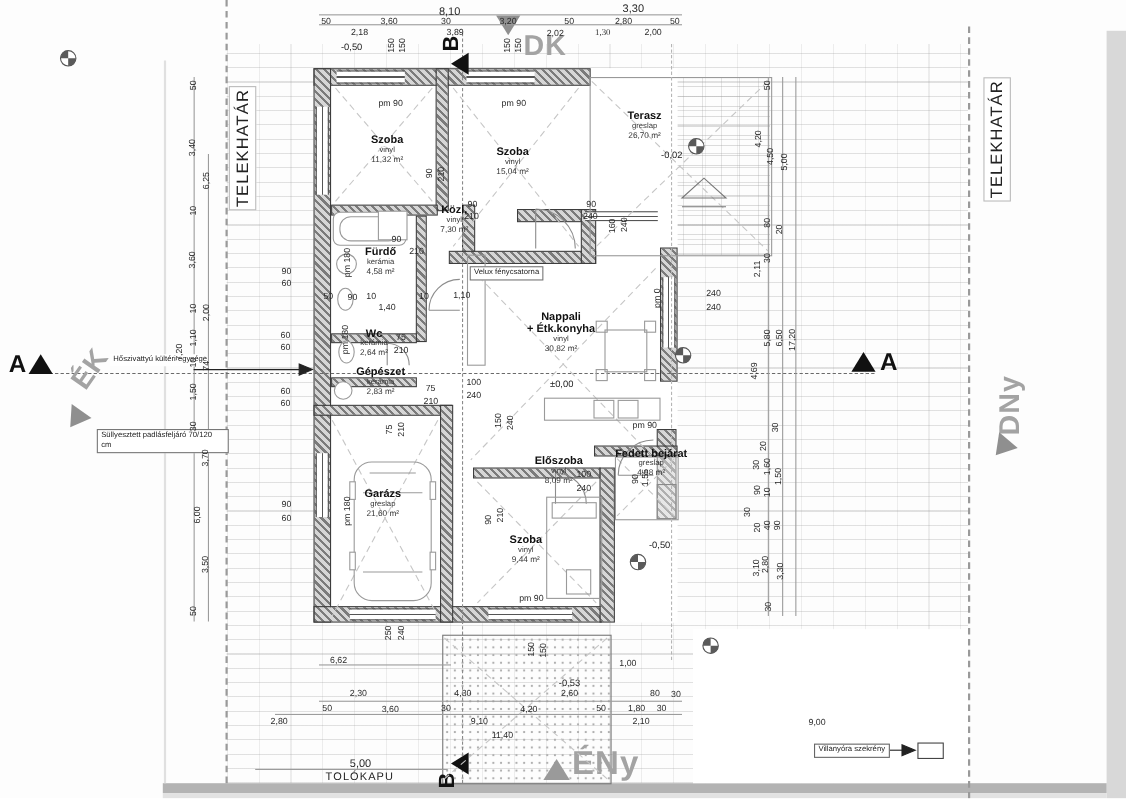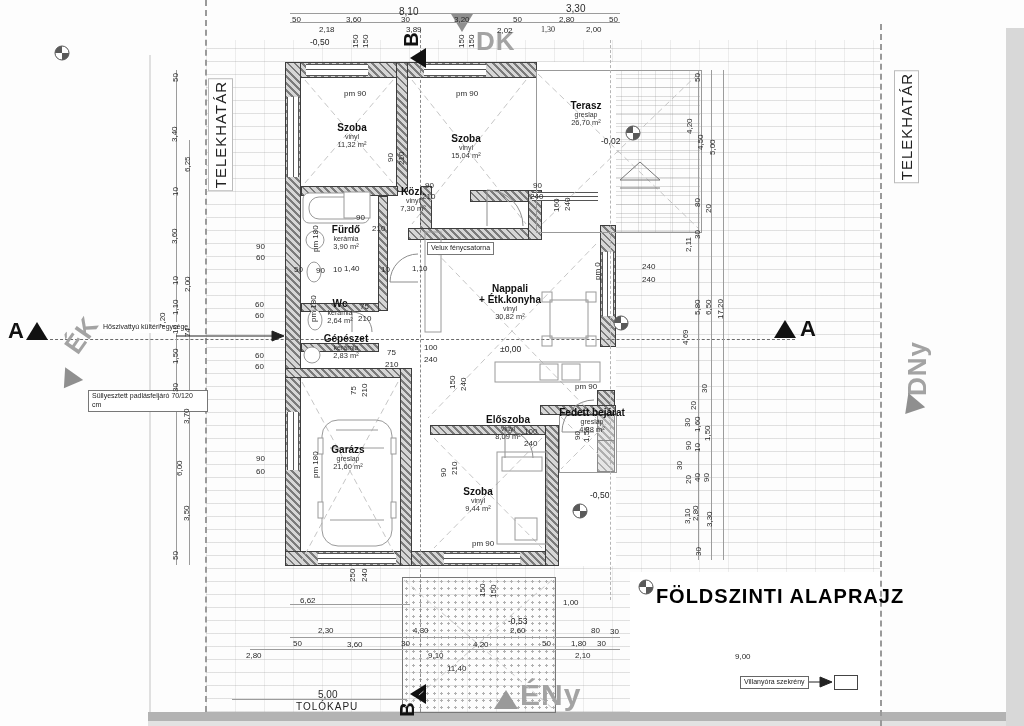--- a/index.html
+++ b/index.html
@@ -233,21 +233,20 @@
 <div class="note" style="left:88px;top:390px;width:112px;white-space:normal;">Süllyesztett padlásfeljáró 70/120 cm</div>
 <div class="note" style="left:427px;top:242px;">Velux fénycsatorna</div>
 <div class="note noborder" style="left:740px;top:676px;border:1px solid #666;">Villanyóra szekrény</div>
 <div class="meterbox" style="left:834px;top:675px;width:22px;height:13px;"></div>
 
 <div class="abs dim big" style="left:318px;top:690px;">5,00</div>
 <div class="abs" style="left:296px;top:701px;font-size:10px;letter-spacing:1px;color:#222;">TOLÓKAPU</div>
 <div class="abs dimline-h" style="left:232px;top:699px;width:175px;"></div>
 
 <div id="title">
-  <div class="t1">FÖLDSZINTI ALAPRAJZ</div>
 </div>
 
 <div class="abs" id="room-layer" style="left:0;top:0;width:1024px;height:726px;">
   <div class="room" style="left: 352px; top: 122px;">
     <div class="r-name">Szoba</div>
 
     <div class="r-mat">vinyl</div>
     <div class="r-area">11,32 m²</div>
   </div>
 
@@ -269,21 +268,21 @@
     <div class="r-name">Közl.</div>
 
     <div class="r-mat">vinyl</div>
     <div class="r-area">7,30 m²</div>
   </div>
 
   <div class="room" style="left: 346px; top: 224px;">
     <div class="r-name">Fürdő</div>
 
     <div class="r-mat">kerámia</div>
-    <div class="r-area">3,90 m²</div>
+    <div class="r-area">4,58 m²</div>
   </div>
 
   <div class="room" style="left: 340px; top: 298px;">
     <div class="r-name">Wc</div>
 
     <div class="r-mat">kerámia</div>
     <div class="r-area">2,64 m²</div>
   </div>
 
   <div class="room" style="left: 346px; top: 333px;">
@@ -408,21 +407,21 @@
       <span class="dim" style="left: 533px; top: 182px;">90</span>
       <span class="dim" style="left: 530px; top: 193px;">240</span>
       <span class="dim rot" style="left: 553px; top: 212px;">160</span>
       <span class="dim rot" style="left: 564px; top: 211px;">240</span>
       <span class="dim rot" style="left: 312px; top: 252px;">pm 180</span>
       <span class="dim" style="left: 356px; top: 214px;">90</span>
       <span class="dim" style="left: 372px; top: 225px;">210</span>
       <span class="dim" style="left: 294px; top: 266px;">50</span>
       <span class="dim" style="left: 316px; top: 267px;">90</span>
       <span class="dim" style="left: 333px; top: 266px;">10</span>
-      <span class="dim" style="left: 344px; top: 265px;">1,40</span>
+      <span class="dim" style="left: 344px; top: 276px;">1,40</span>
       <span class="dim" style="left: 381px; top: 266px;">10</span>
       <span class="dim" style="left: 412px; top: 265px;">1,10</span>
       <span class="dim" style="left: 360px; top: 303px;">75</span>
       <span class="dim" style="left: 358px; top: 315px;">210</span>
       <span class="dim rot" style="left: 310px; top: 322px;">pm 180</span>
       <span class="dim" style="left: 387px; top: 349px;">75</span>
       <span class="dim" style="left: 385px; top: 361px;">210</span>
       <span class="dim" style="left: 424px; top: 344px;">100</span>
       <span class="dim" style="left: 424px; top: 356px;">240</span>
       <span class="dim rot" style="left: 350px; top: 395px;">75</span>

